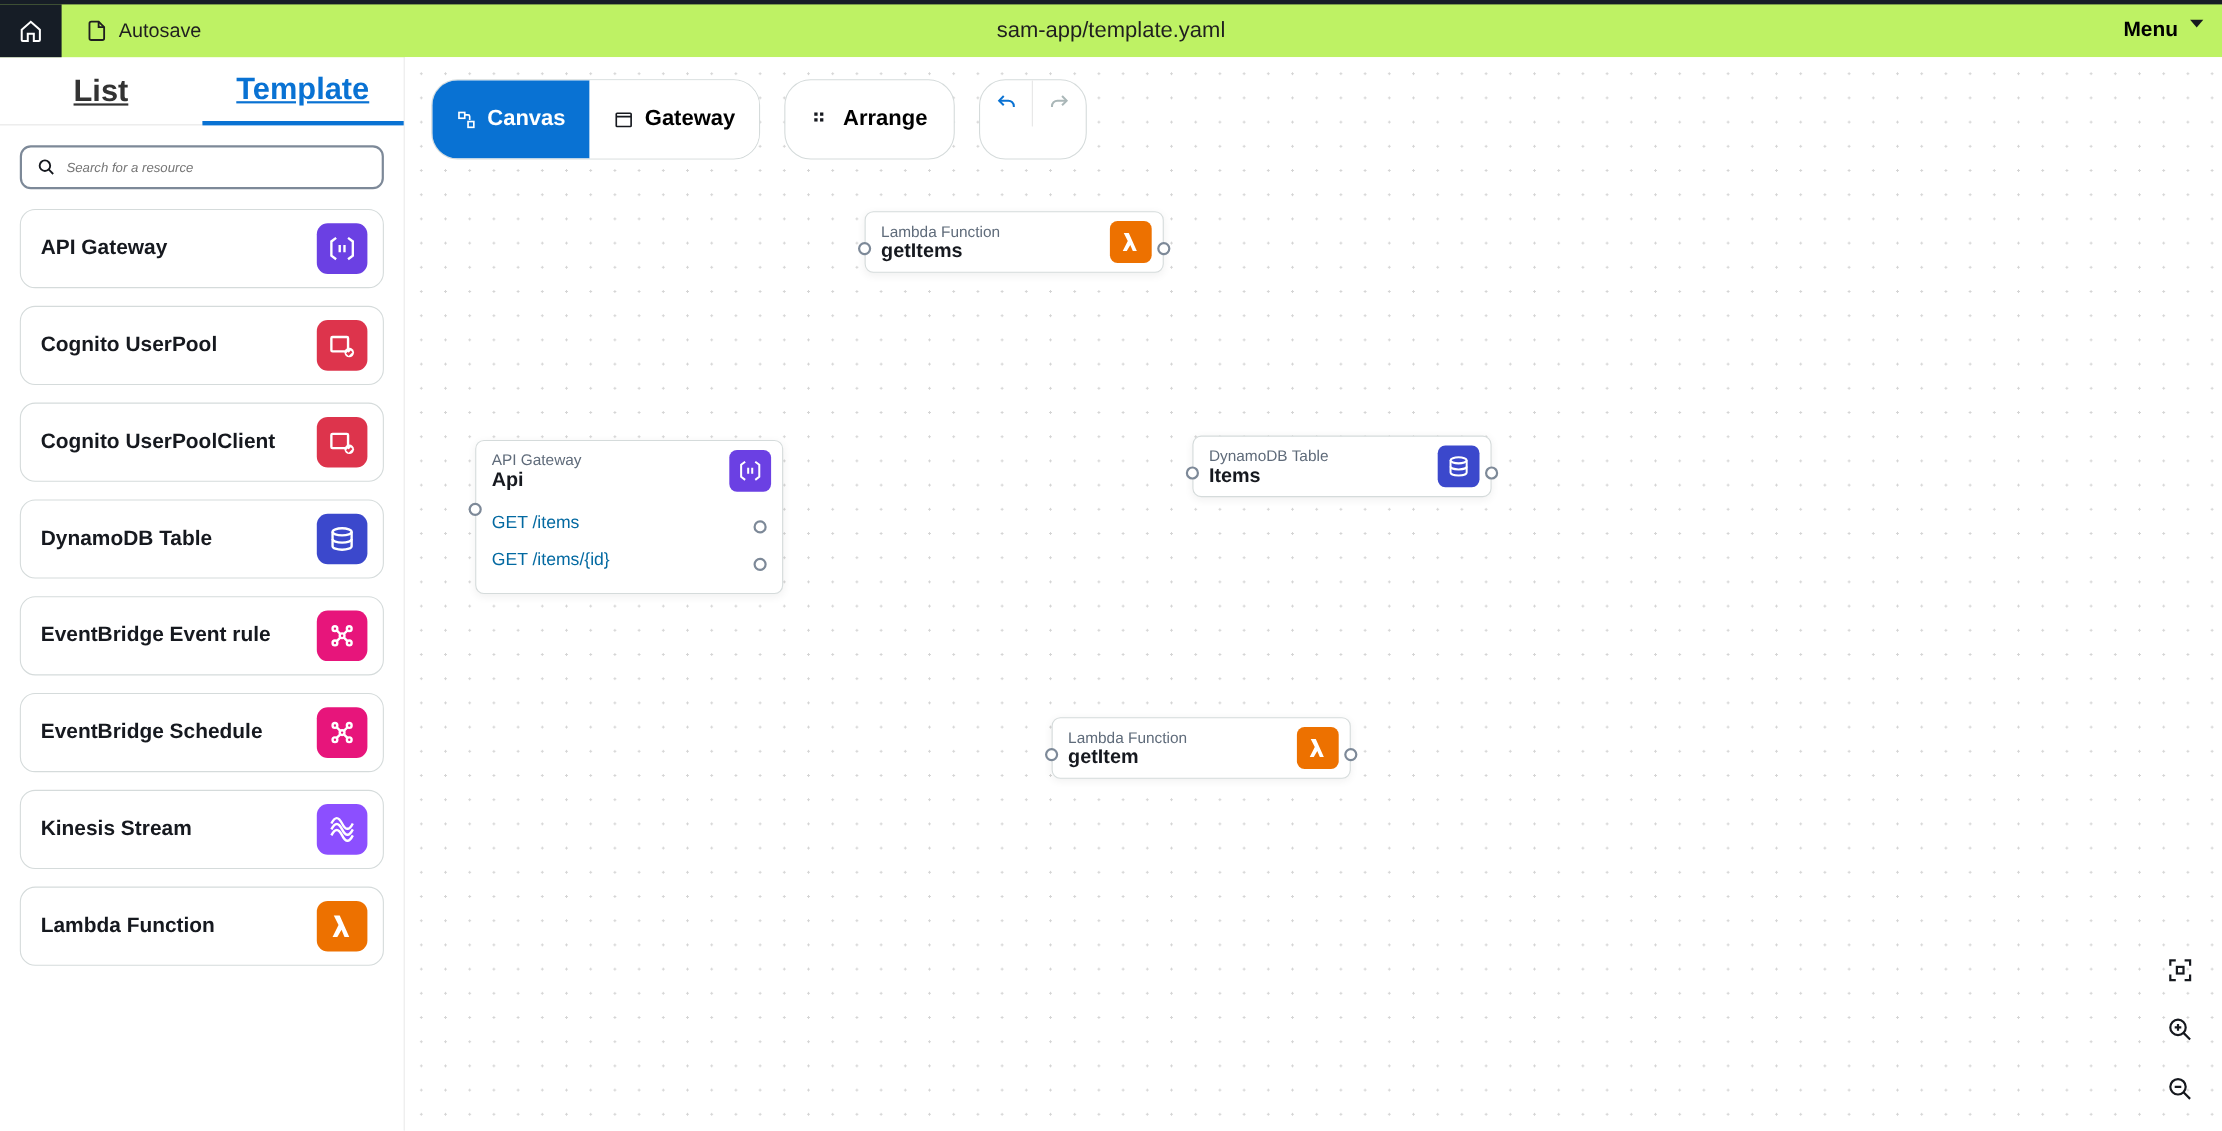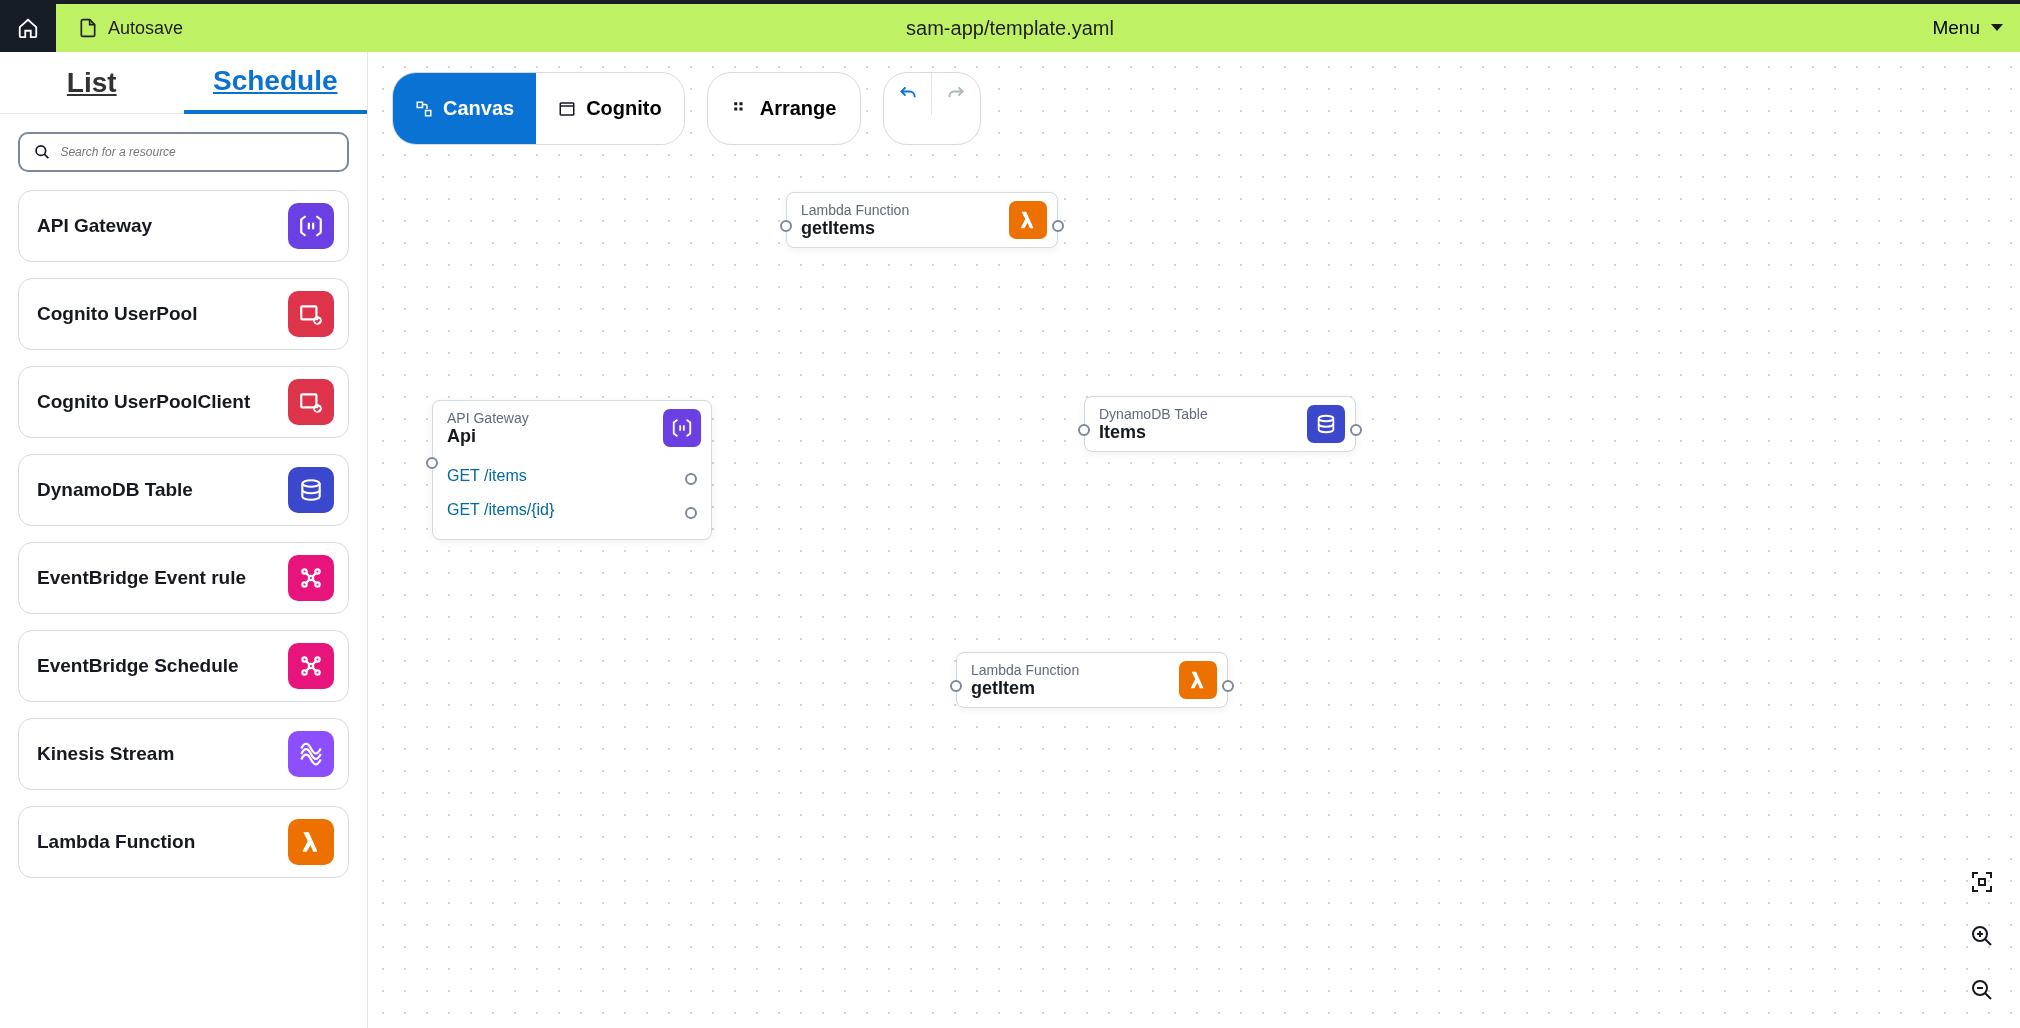--- a/index.html
+++ b/index.html
@@ -34,24 +34,23 @@
 .title {
   position: absolute;
   left: 50%;
   transform: translateX(-50%);
   font-size: 20px;
   color: #1f1f1f;
 }
 .menu-btn {
   margin-left: auto;
   display: flex;
-  align-items: center;
   gap: 10px;
   font-size: 19px;
-  font-weight: 400;
+  font-weight: 700;
   cursor: pointer;
 }
 
 .main { display: flex; height: calc(100vh - 52px); }
 
 .sidebar {
   width: 368px;
   border-right: 1px solid #e6e6e6;
   background: #fff;
   display: flex;
@@ -290,21 +289,21 @@
         <path d="M1 1l6 7 6-7z" fill="#16191f"></path>
       </svg>
   </div>
 </div>
 
 <div class="main">
 
   <div class="sidebar">
     <div class="tabs">
       <div class="tab">List</div>
-      <div class="tab active">Schedule</div>
+      <div class="tab active">Template</div>
     </div>
     <div class="search-wrap">
       <div class="search-box">
         <svg width="18" height="18" viewBox="0 0 24 24" fill="none" stroke="#16191f" stroke-width="2.5">
             <circle cx="10" cy="10" r="7"></circle>
             <path d="M21 21l-6-6"></path>
           </svg>
         <input placeholder="Search for a resource" style="">
       </div>
     </div>
@@ -405,21 +404,21 @@
               <rect x="14" y="14" width="7" height="7"></rect>
               <path d="M10 6h4a2 2 0 0 1 2 2v4"></path>
             </svg>
           <span>Canvas</span>
         </div>
         <div class="seg-btn">
           <svg width="18" height="18" viewBox="0 0 24 24" fill="none" stroke="#16191f" stroke-width="2">
               <rect x="3" y="4" width="18" height="16" rx="1"></rect>
               <path d="M3 8h18"></path>
             </svg>
-          <span>Cognito</span>
+          <span>Gateway</span>
         </div>
       </div>
       <div class="pill-btn">
         <svg width="18" height="18" viewBox="0 0 24 24" fill="#16191f">
             <rect x="3" y="3" width="4" height="4"></rect>
             <rect x="10" y="3" width="4" height="4"></rect>
             <rect x="3" y="10" width="4" height="4"></rect>
             <rect x="10" y="10" width="4" height="4"></rect>
           </svg>
         <span>Arrange</span>

